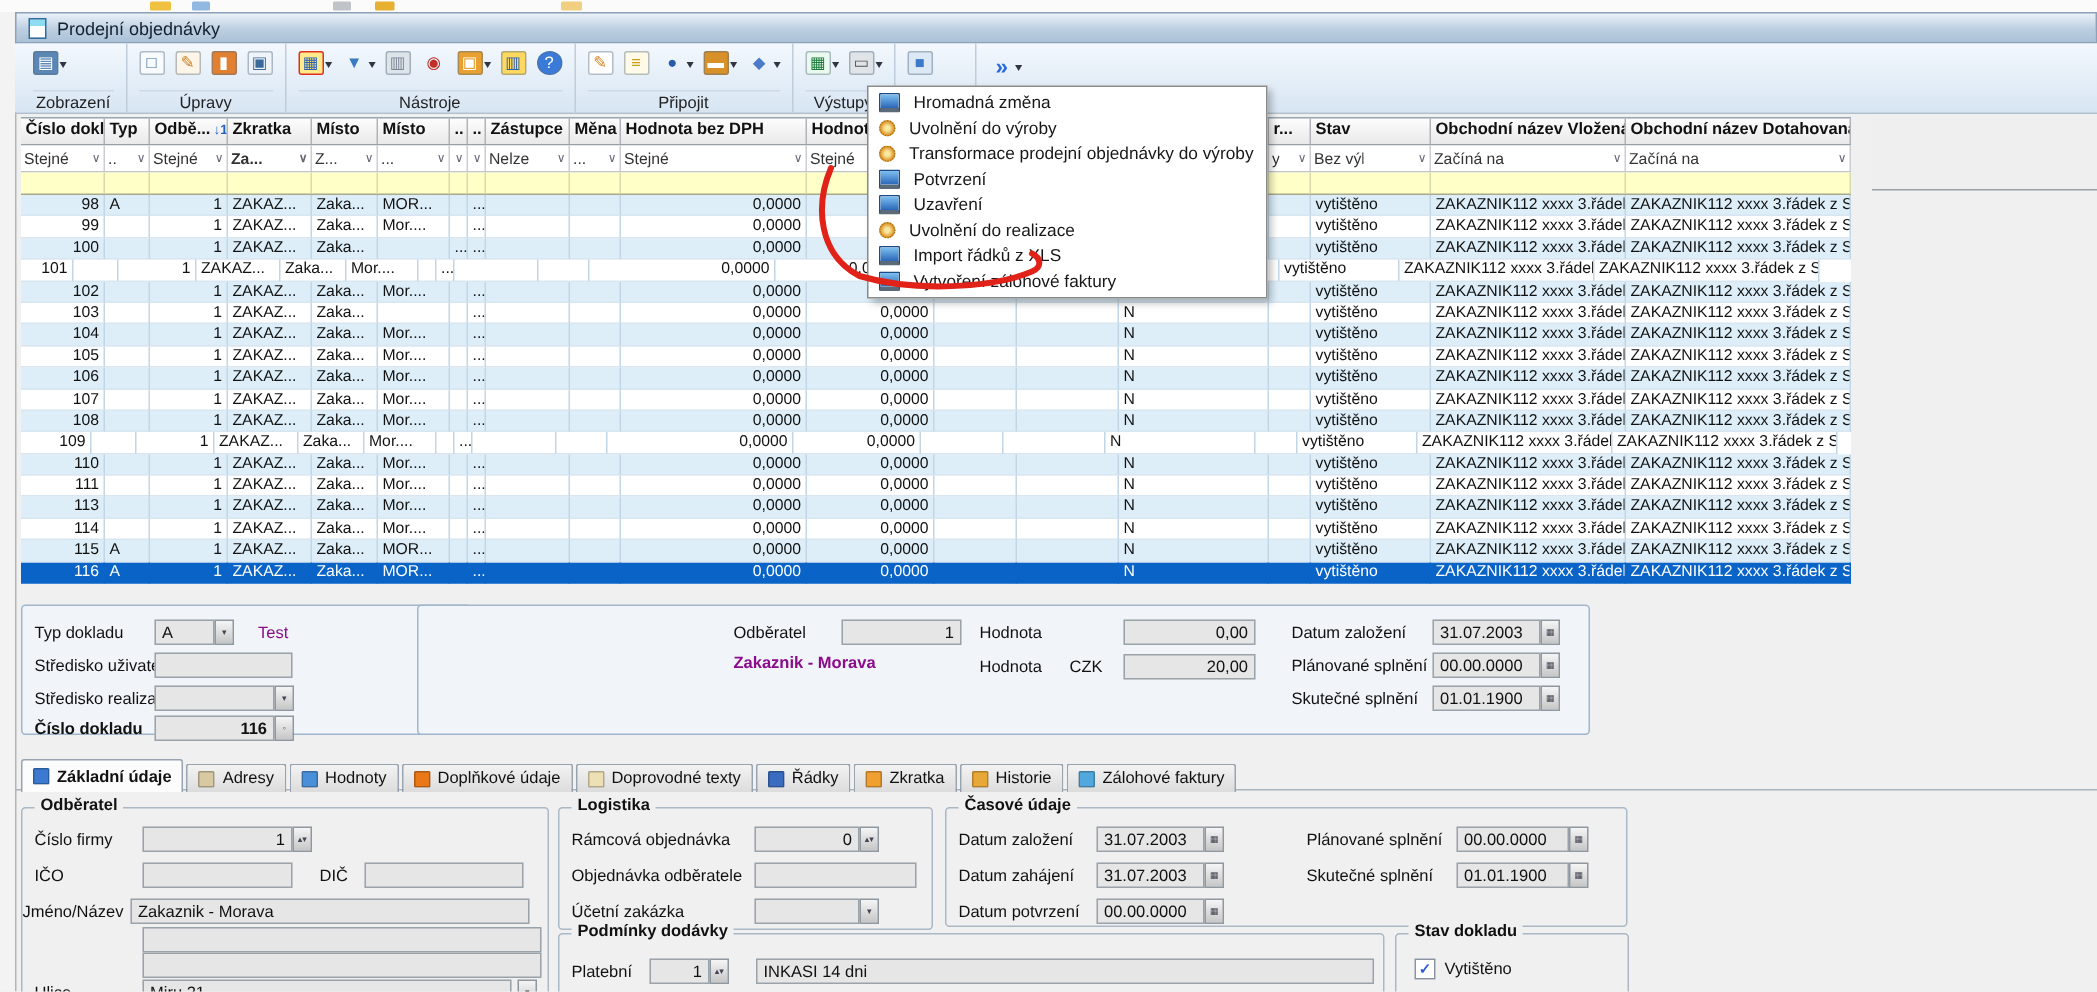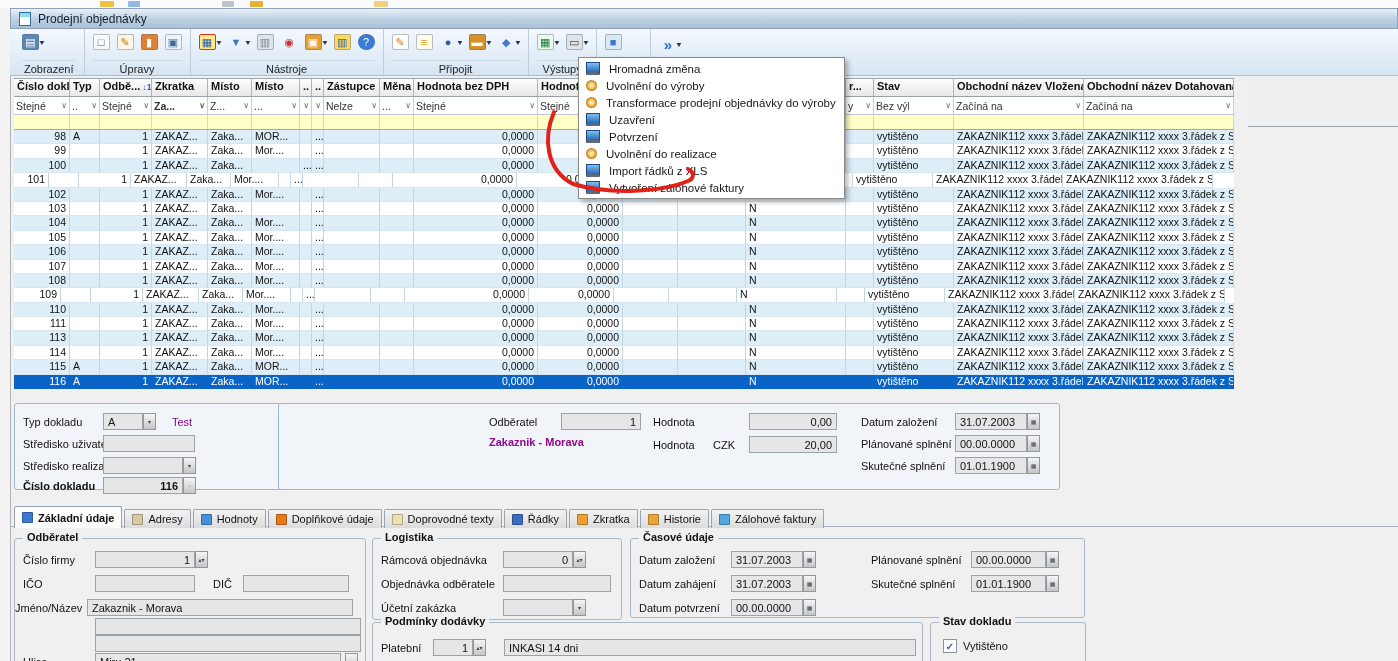--- a/index.html
+++ b/index.html
@@ -910,25 +910,25 @@
     <li class="mi">
       <span class="ic gear"></span>
       <span>Uvolnění do výroby</span>
     </li>
     <li class="mi">
       <span class="ic gear"></span>
       <span>Transformace prodejní objednávky do výroby</span>
     </li>
     <li class="mi">
       <span class="ic monitor"></span>
-      <span>Uzavření</span>
+      <span>Potvrzení</span>
     </li>
     <li class="mi">
       <span class="ic monitor"></span>
-      <span>Potvrzení</span>
+      <span>Uzavření</span>
     </li>
     <li class="mi">
       <span class="ic gear"></span>
       <span>Uvolnění do realizace</span>
     </li>
     <li class="mi">
       <span class="ic monitor"></span>
       <span>Import řádků z XLS</span>
     </li>
     <li class="mi">

